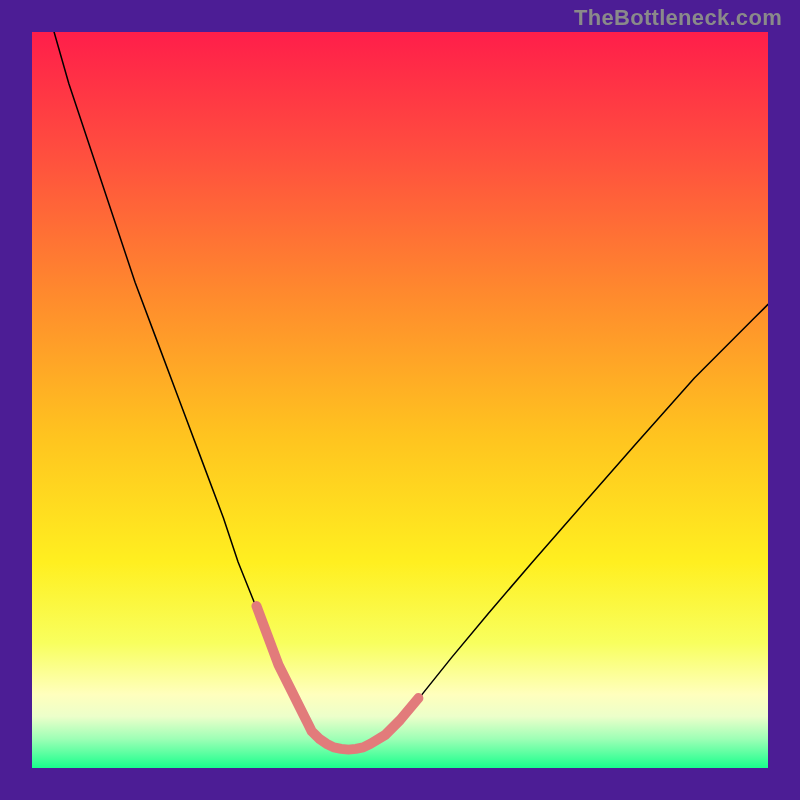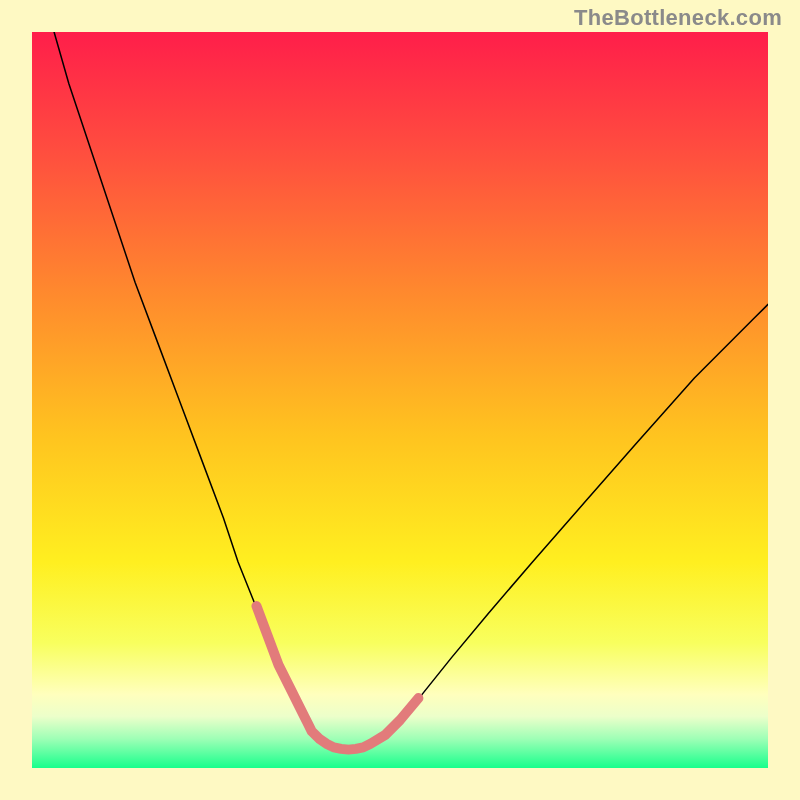--- a/index.html
+++ b/index.html
@@ -7,21 +7,21 @@
     padding: 0;
     width: 800px;
     height: 800px;
     background: #000;
     font-family: Arial, Helvetica, sans-serif;
     overflow: hidden;
   }
   .outer {
     width: 800px;
     height: 800px;
-    background: #fef9c3;
+    background: #4c1d95;
     position: relative;
   }
   .plot {
     position: absolute;
     left: 32px;
     top: 32px;
     width: 736px;
     height: 736px;
   }
   .attribution {

